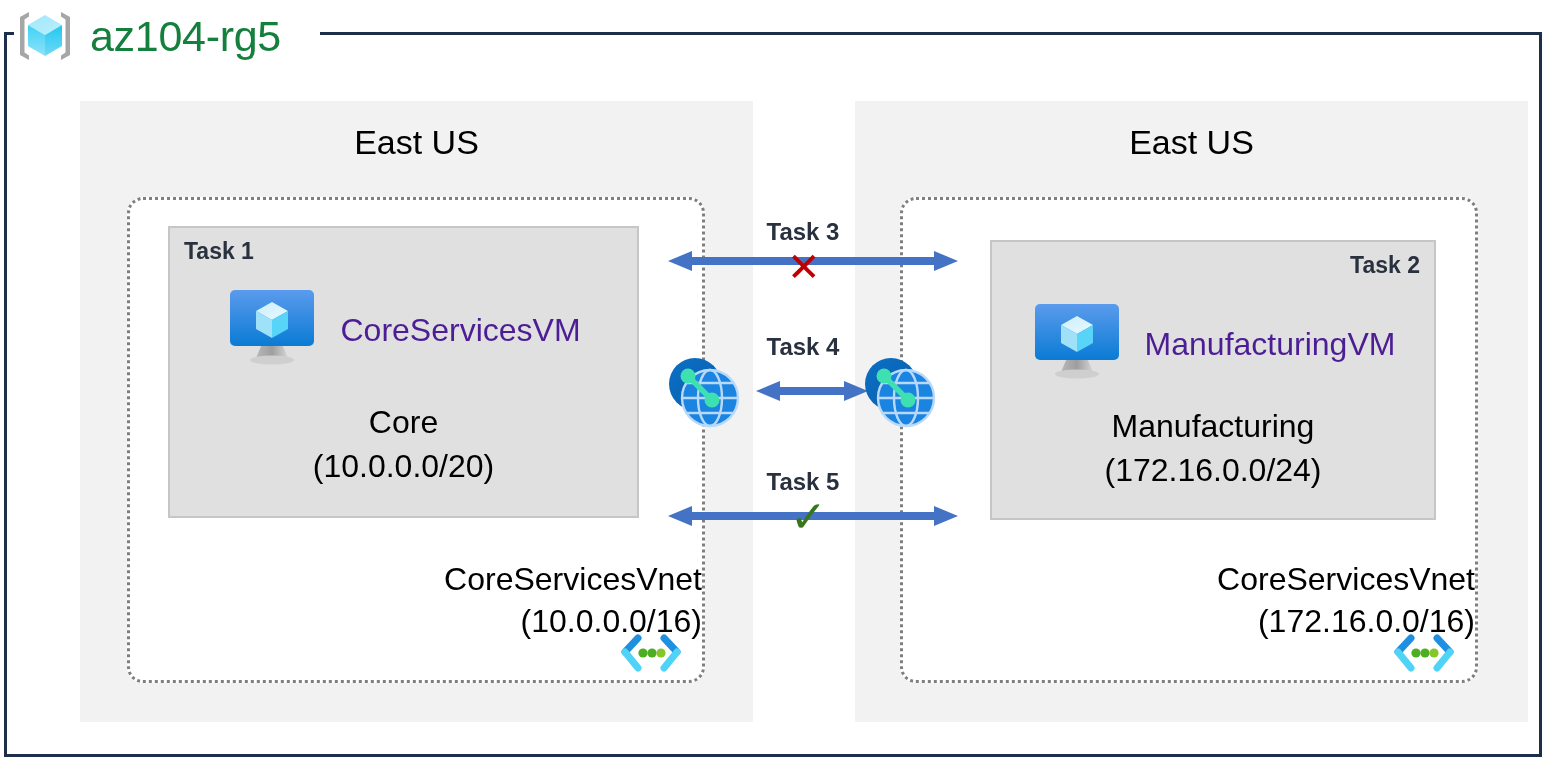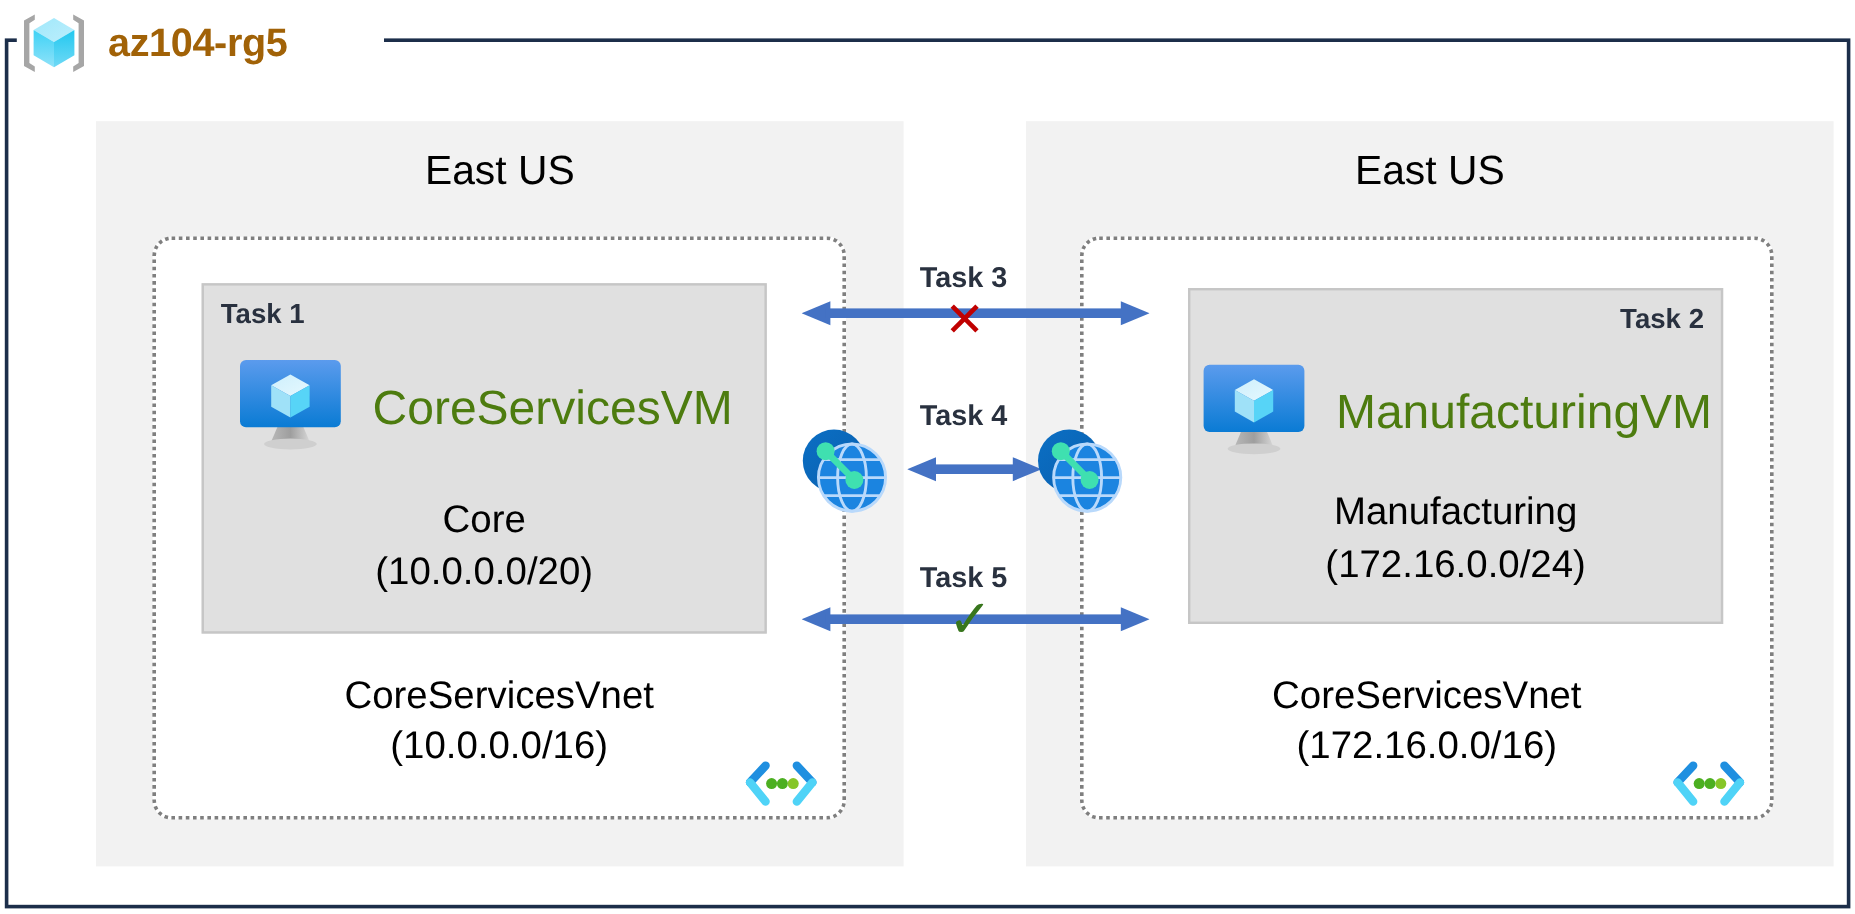--- a/index.html
+++ b/index.html
@@ -47,23 +47,23 @@
     display: flex;
     align-items: center;
     gap: 14px;
   }
   .rg-icon {
     position: relative;
     width: 62px;
     height: 56px;
   }
   .rg-title {
-    font-size: 33px;
-    font-weight: bold;
-    color: #a16207;
+    font-size: 43px;
+    font-weight: normal;
+    color: #15803d;
     letter-spacing: -0.3px;
     white-space: nowrap;
   }
 
   
   .region {
     position: absolute;
     background: #f2f2f2;
   }
   #region-left  { left: 80px;  top: 101px; width: 673px; height: 621px; }
@@ -87,21 +87,21 @@
     background: #ffffff;
     box-sizing: border-box;
   }
   #vnet-left  { left: 127px; top: 197px; width: 578px; height: 486px; }
   #vnet-right { left: 900px; top: 197px; width: 578px; height: 486px; }
 
   .vnet-label {
     position: absolute;
     left: 0;
     width: 100%;
-    text-align: center;
+    text-align: right;
     font-size: 32px;
     line-height: 42px;
     color: #000000;
   }
   #vnet-left  .vnet-label { top: 358px; }
   #vnet-right .vnet-label { top: 358px; }
 
   
   .vnet-glyph {
     position: absolute;
@@ -111,21 +111,21 @@
     height: 48px;
   }
 
   
   .subnet {
     position: absolute;
     background: #e0e0e0;
     border: 2px solid #c6c6c6;
     box-sizing: border-box;
   }
-  #subnet-left  { left: 168px; top: 236px; width: 471px; height: 292px; }
+  #subnet-left  { left: 168px; top: 226px; width: 471px; height: 292px; }
   #subnet-right { left: 951px; top: 240px; width: 446px; height: 280px; margin-left: 39px; }
 
   .task-tag {
     position: absolute;
     top: 10px;
     font-size: 23px;
     font-weight: bold;
     color: #29313f;
   }
   .task-tag.left  { left: 14px; }
@@ -135,21 +135,21 @@
     position: absolute;
     top: 58px;
     left: 0;
     width: 100%;
     display: flex;
     align-items: center;
     justify-content: center;
     gap: 22px;
   }
   .vm-icon { width: 92px; height: 88px; position: relative; flex: none; }
-  .vm-name { font-size: 40px; color: #4d7c0f; white-space: nowrap; }
+  .vm-name { font-size: 32px; color: #4c1d95; white-space: nowrap; }
 
   .subnet-label {
     position: absolute;
     left: 0;
     width: 100%;
     text-align: center;
     font-size: 32px;
     line-height: 44px;
     color: #000000;
   }

